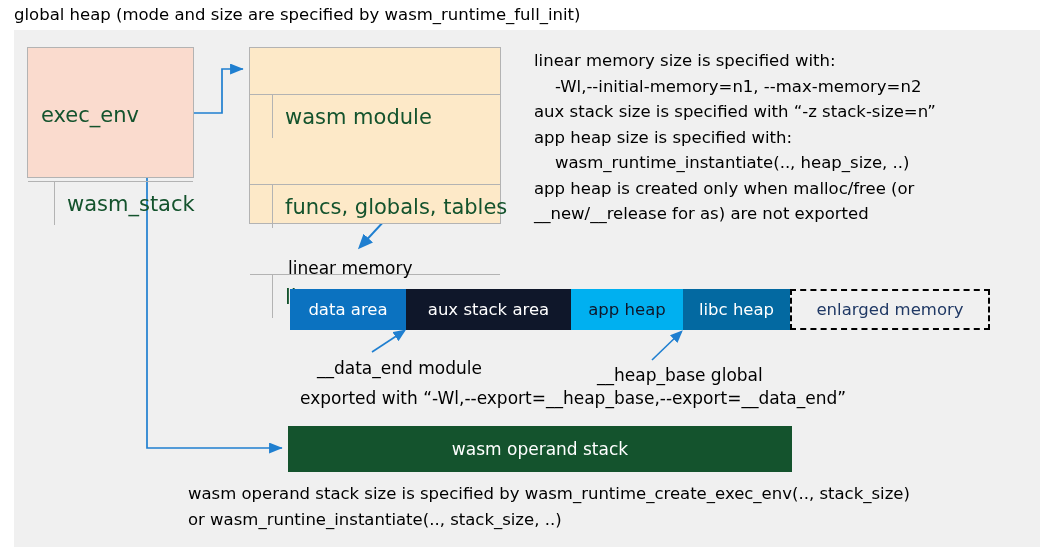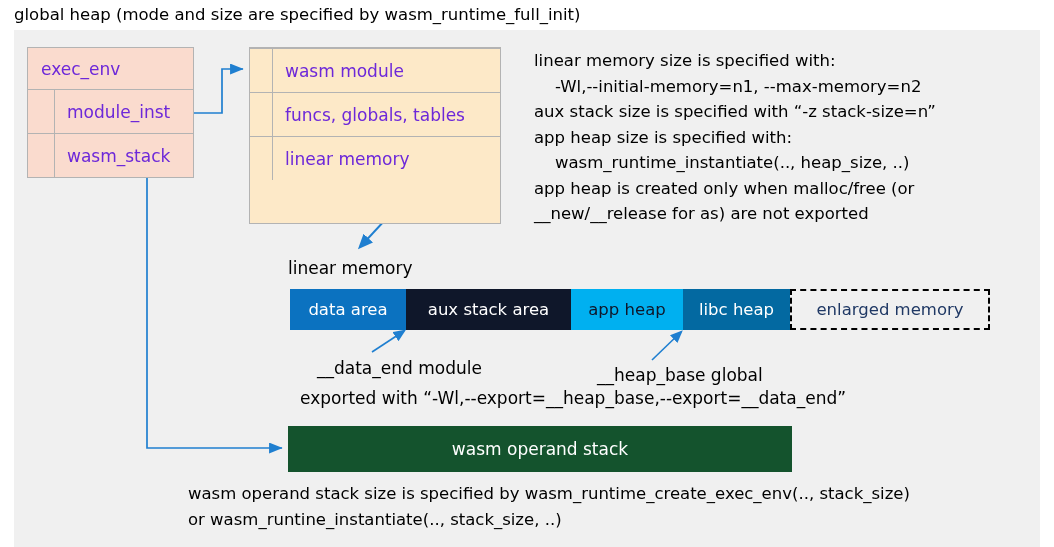--- a/index.html
+++ b/index.html
@@ -40,23 +40,24 @@
   
   .struct {
     position: absolute;
     box-sizing: border-box;
     border: 1px solid #b3b3b3;
   }
   .struct .row {
     box-sizing: border-box;
     display: flex;
     align-items: center;
-    font-size: 17px;
-    color: #6d28d9;
-    white-space: nowrap;
+    font-size: 21px;
+    color: #14532d;
+    white-space: nowrap;
+    margin-top: 46px;
   }
   .struct .hdr {
     padding-left: 13px;
   }
   .struct .gutter {
     flex: 0 0 auto;
     box-sizing: border-box;
     border-right: 1px solid #b3b3b3;
     align-self: stretch;
   }
@@ -206,24 +207,20 @@
 
   <g>
     <path d="M652,360 L681,332" fill="none" stroke="#1f7fd0" stroke-width="1.6" marker-end="url(#ah2)"></path>
   </g>
 </svg>
 
 <div class="struct" id="exec-env">
   <div class="row hdr">exec_env</div>
   <div class="row sub">
     <div class="gutter"></div>
-    <div class="celltext">module_inst</div>
-  </div>
-  <div class="row sub">
-    <div class="gutter"></div>
     <div class="celltext">wasm_stack</div>
   </div>
 </div>
 
 <div class="struct" id="module-inst-box">
   <div class="row sub">
     <div class="gutter"></div>
     <div class="celltext">wasm module</div>
   </div>
   <div class="row sub">

